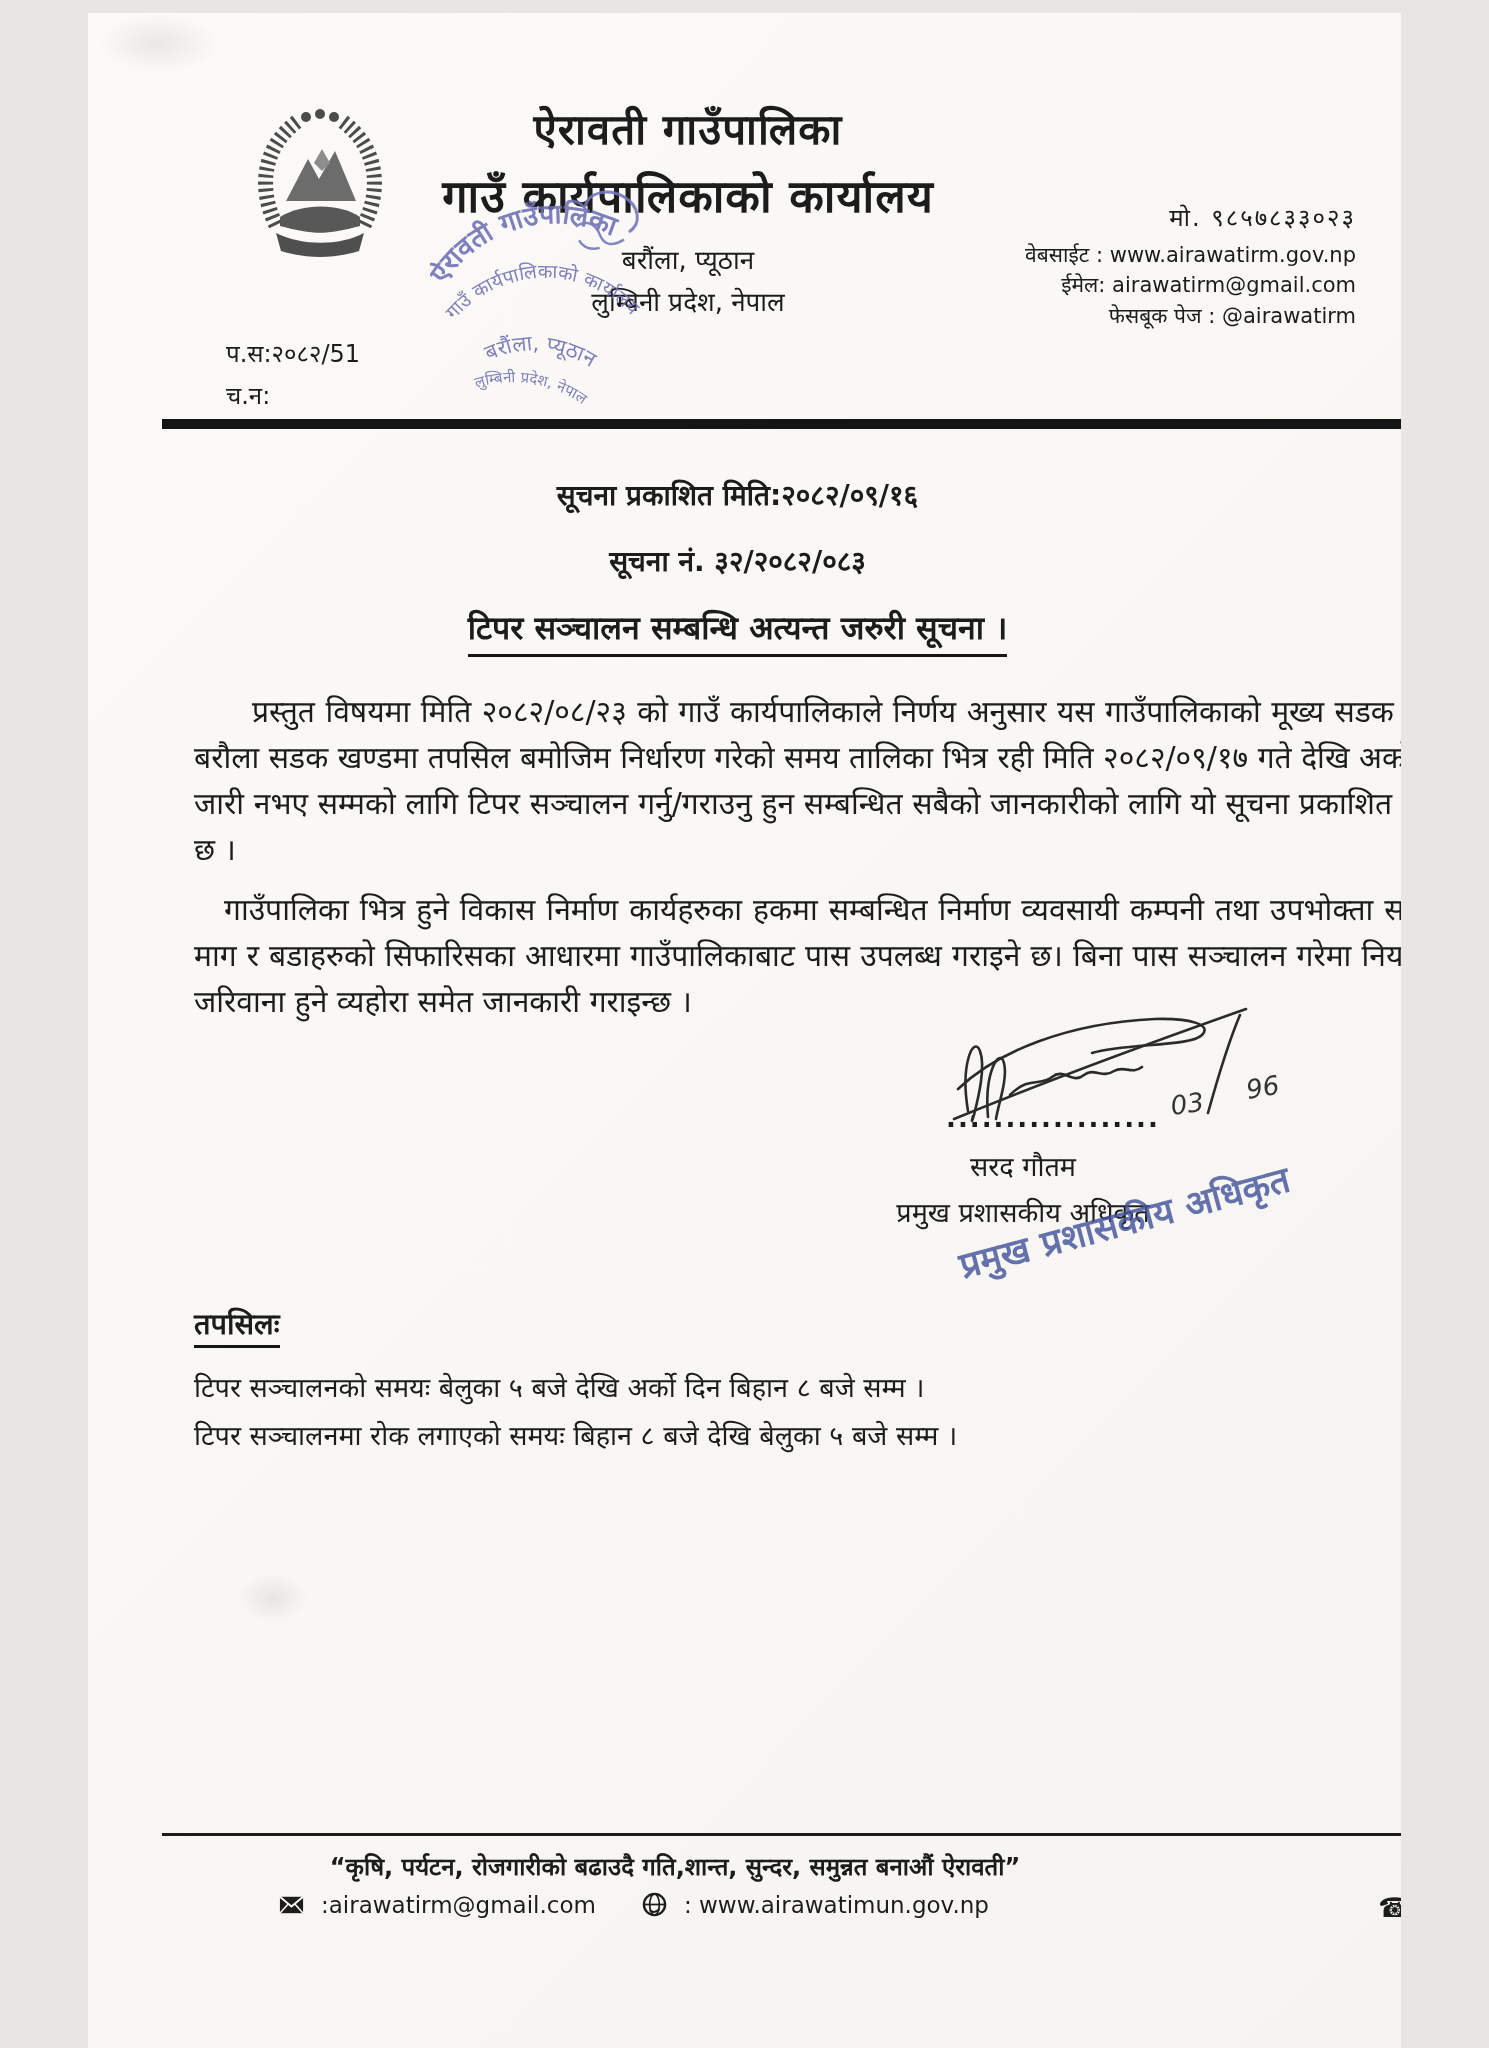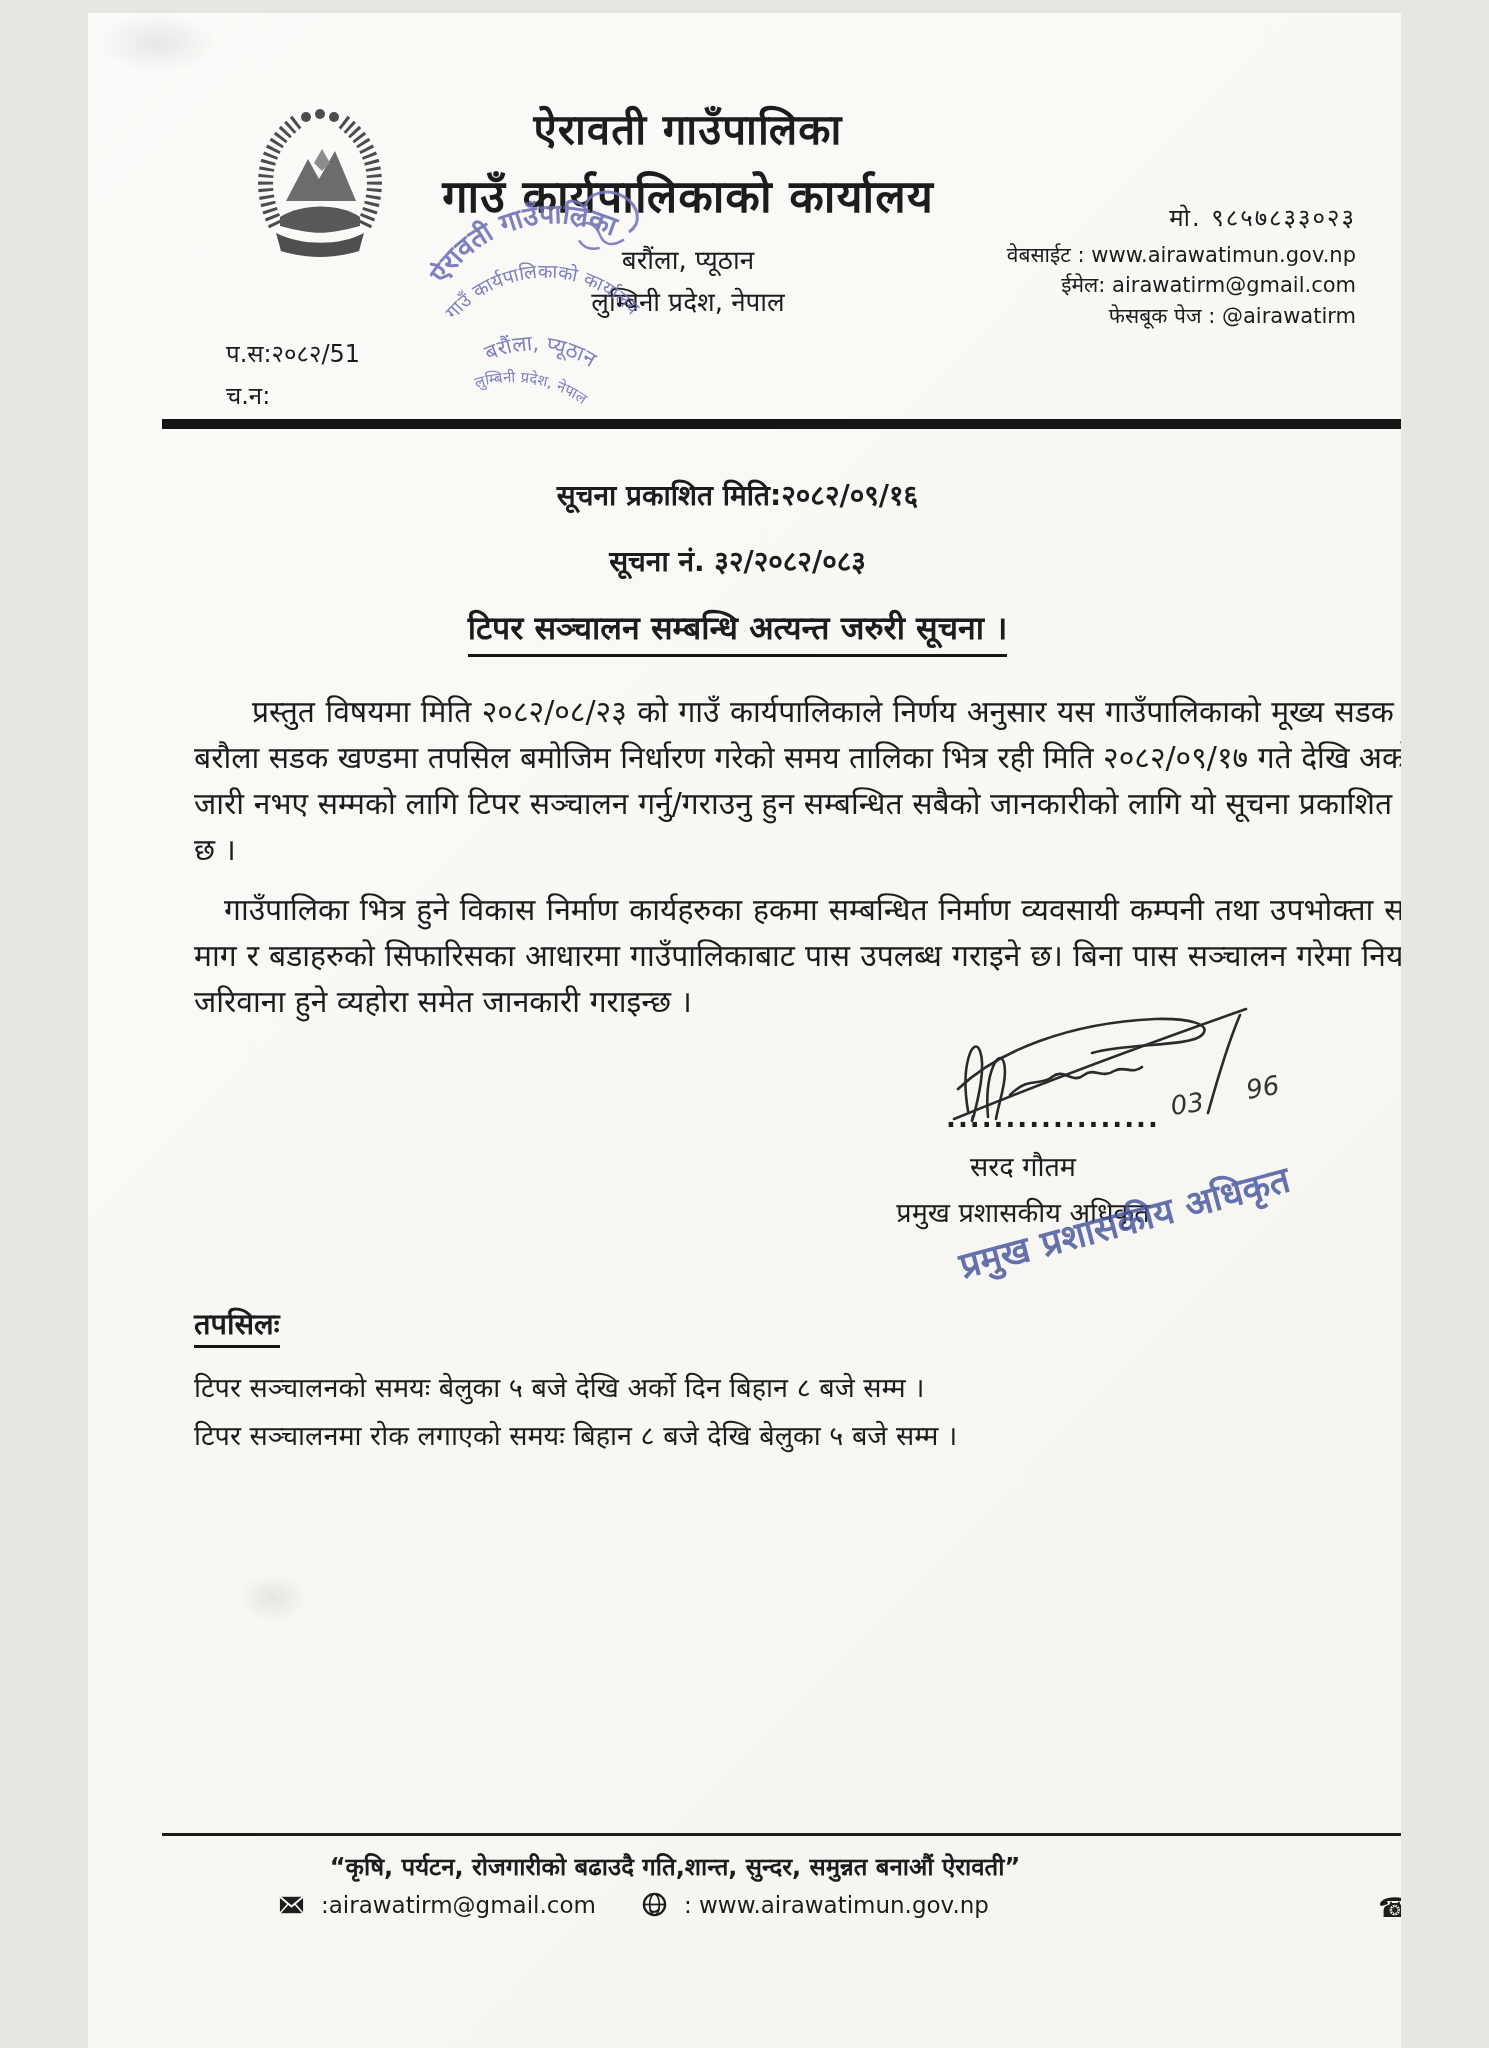--- a/index.html
+++ b/index.html
@@ -106,21 +106,21 @@
         <textPath href="#arc3">बरौंला, प्यूठान</textPath>
       </text>
       <text font-size="15" fill="#6e70b3">
         <textPath href="#arc4">लुम्बिनी प्रदेश, नेपाल</textPath>
       </text>
     </g>
   </svg>
 
   <div class="contact">
     <div class="mob">मो.  ९८५७८३३०२३</div>
-    <div><span>वेबसाईट : </span><span>www.airawatimun.gov.np</span></div>
+    <div><span>वेबसाईट : </span><span>www.airawatirm.gov.np</span></div>
     <div><span>ईमेल: </span><span>airawatirm@gmail.com</span></div>
     <div><span>फेसबूक  पेज : </span><span>@airawatirm</span></div>
   </div>
 
   <div class="refs">
     <div>प.स:२०८२/51</div>
     <div>च.न:</div>
   </div>
 
   <div class="rule"></div>

